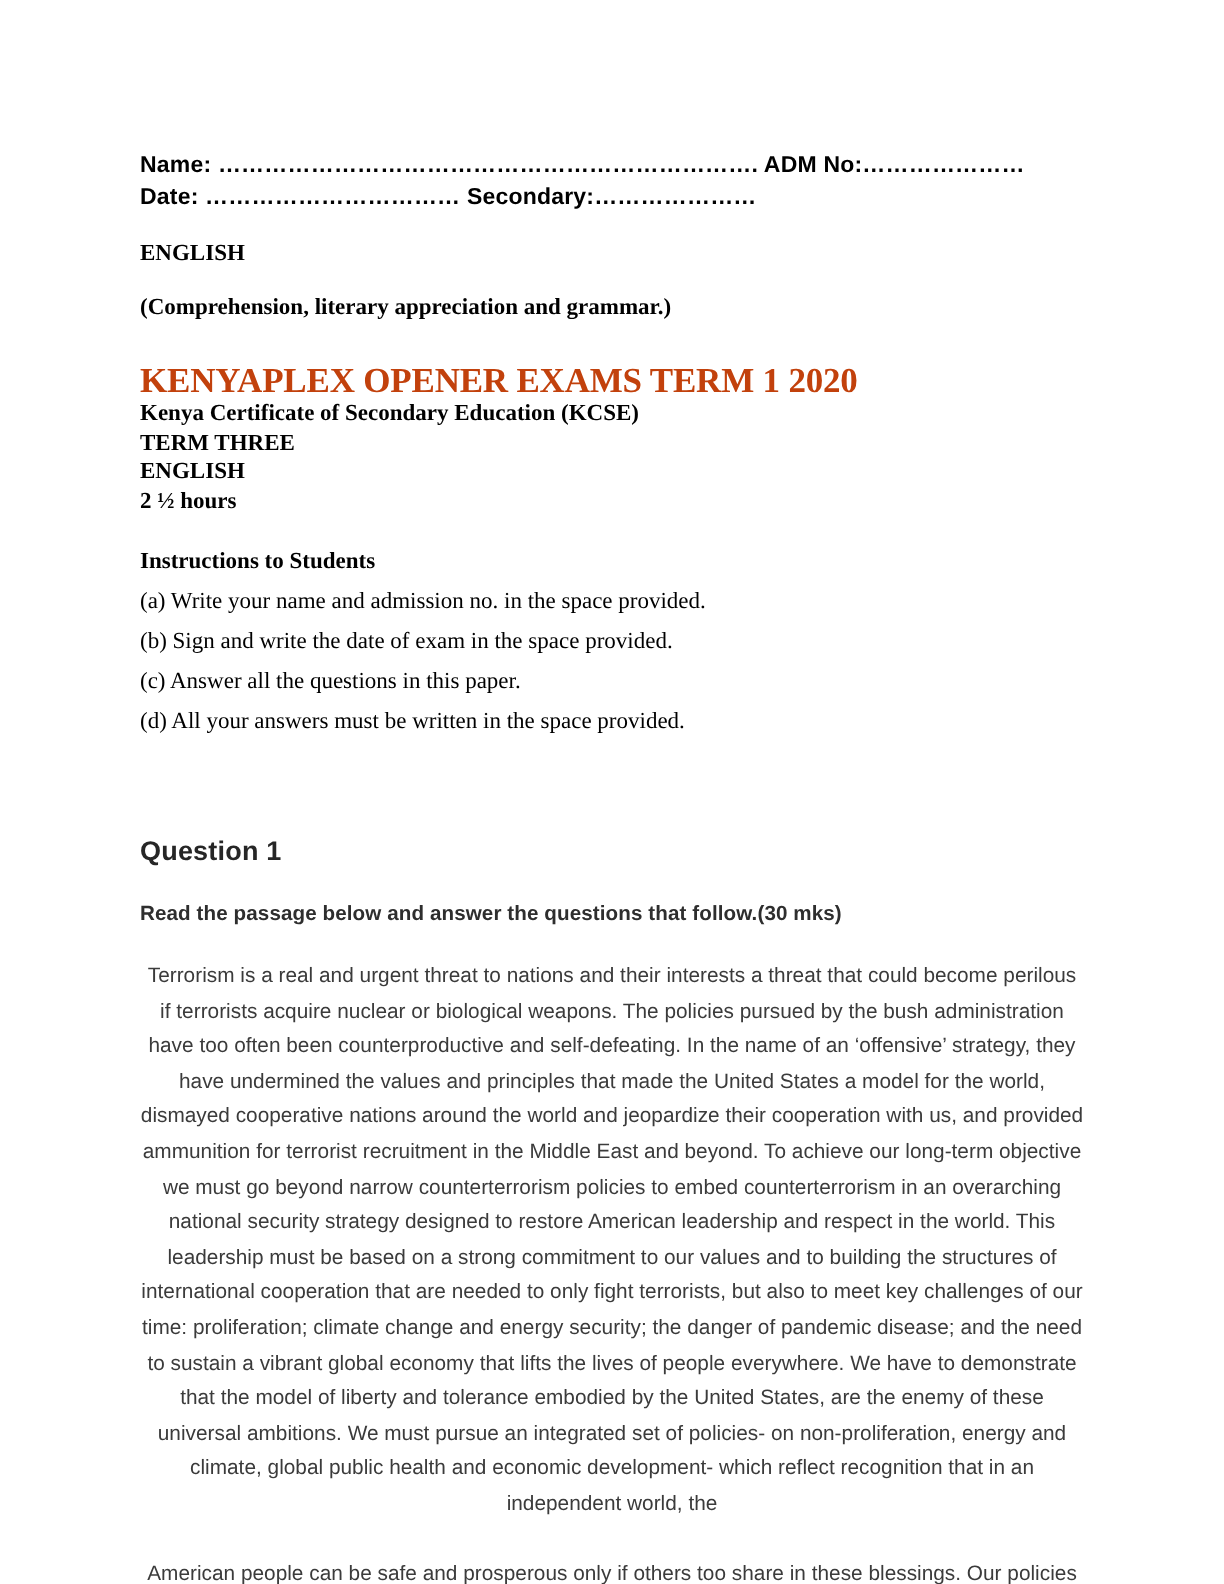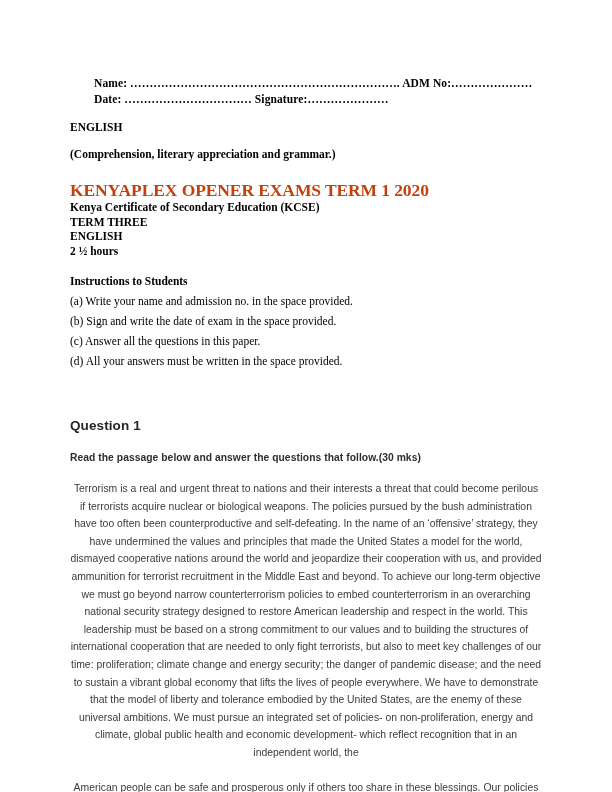--- a/index.html
+++ b/index.html
@@ -25,28 +25,27 @@
     width: 472px;
   }
 
   
   .serif-block {
     font-family: "Liberation Serif", "DejaVu Serif", serif;
     color: #000000;
   }
 
   .fill-line {
-    font-family: Liberation Serif, serif;
+    font-family: Liberation Sans, sans-serif;
     font-weight: bold;
     font-size: 11.5px;
     color: #000000;
     line-height: 15.5px;
     white-space: nowrap;
     letter-spacing: 0.1px;
-    margin-left: 24px;
   }
 
   .subject-line {
     font-family: "Liberation Serif", "DejaVu Serif", serif;
     font-weight: bold;
     font-size: 11.5px;
     color: #000000;
     margin-top: 14px;
   }
 
@@ -130,21 +129,21 @@
   }
 </style>
 </head>
 <body>
 
 <div class="page">
   <div class="sheet">
 
     <div class="serif-block">
       <div class="fill-line">Name: ……………………………………………………………. ADM No:…………………</div>
-      <div class="fill-line">Date: …………………………… Signature:…………………</div>
+      <div class="fill-line">Date: …………………………… Secondary:…………………</div>
 
       <div class="subject-line">ENGLISH</div>
 
       <div class="paper-scope">(Comprehension, literary appreciation and grammar.)</div>
 
       <div class="exam-title">KENYAPLEX OPENER EXAMS TERM 1 2020</div>
 
       <div class="exam-sub">Kenya Certificate of Secondary Education (KCSE)</div>
       <div class="exam-sub">TERM THREE</div>
       <div class="exam-sub">ENGLISH</div>

